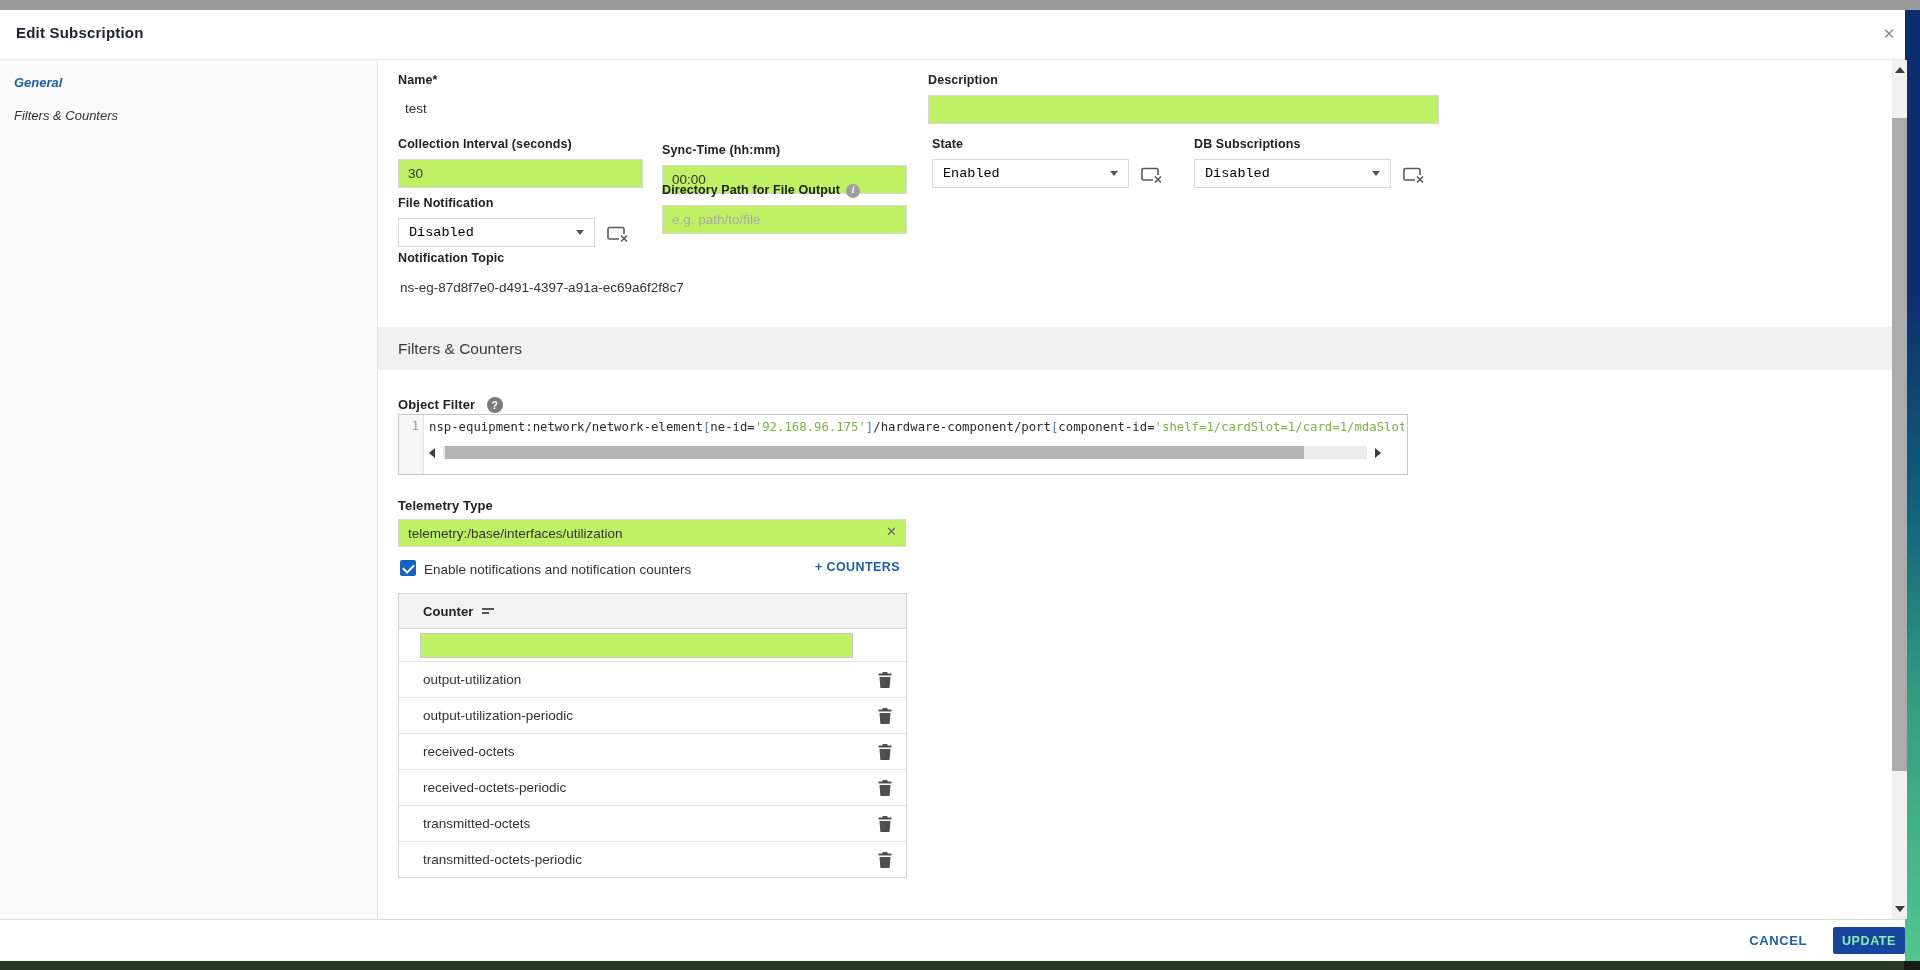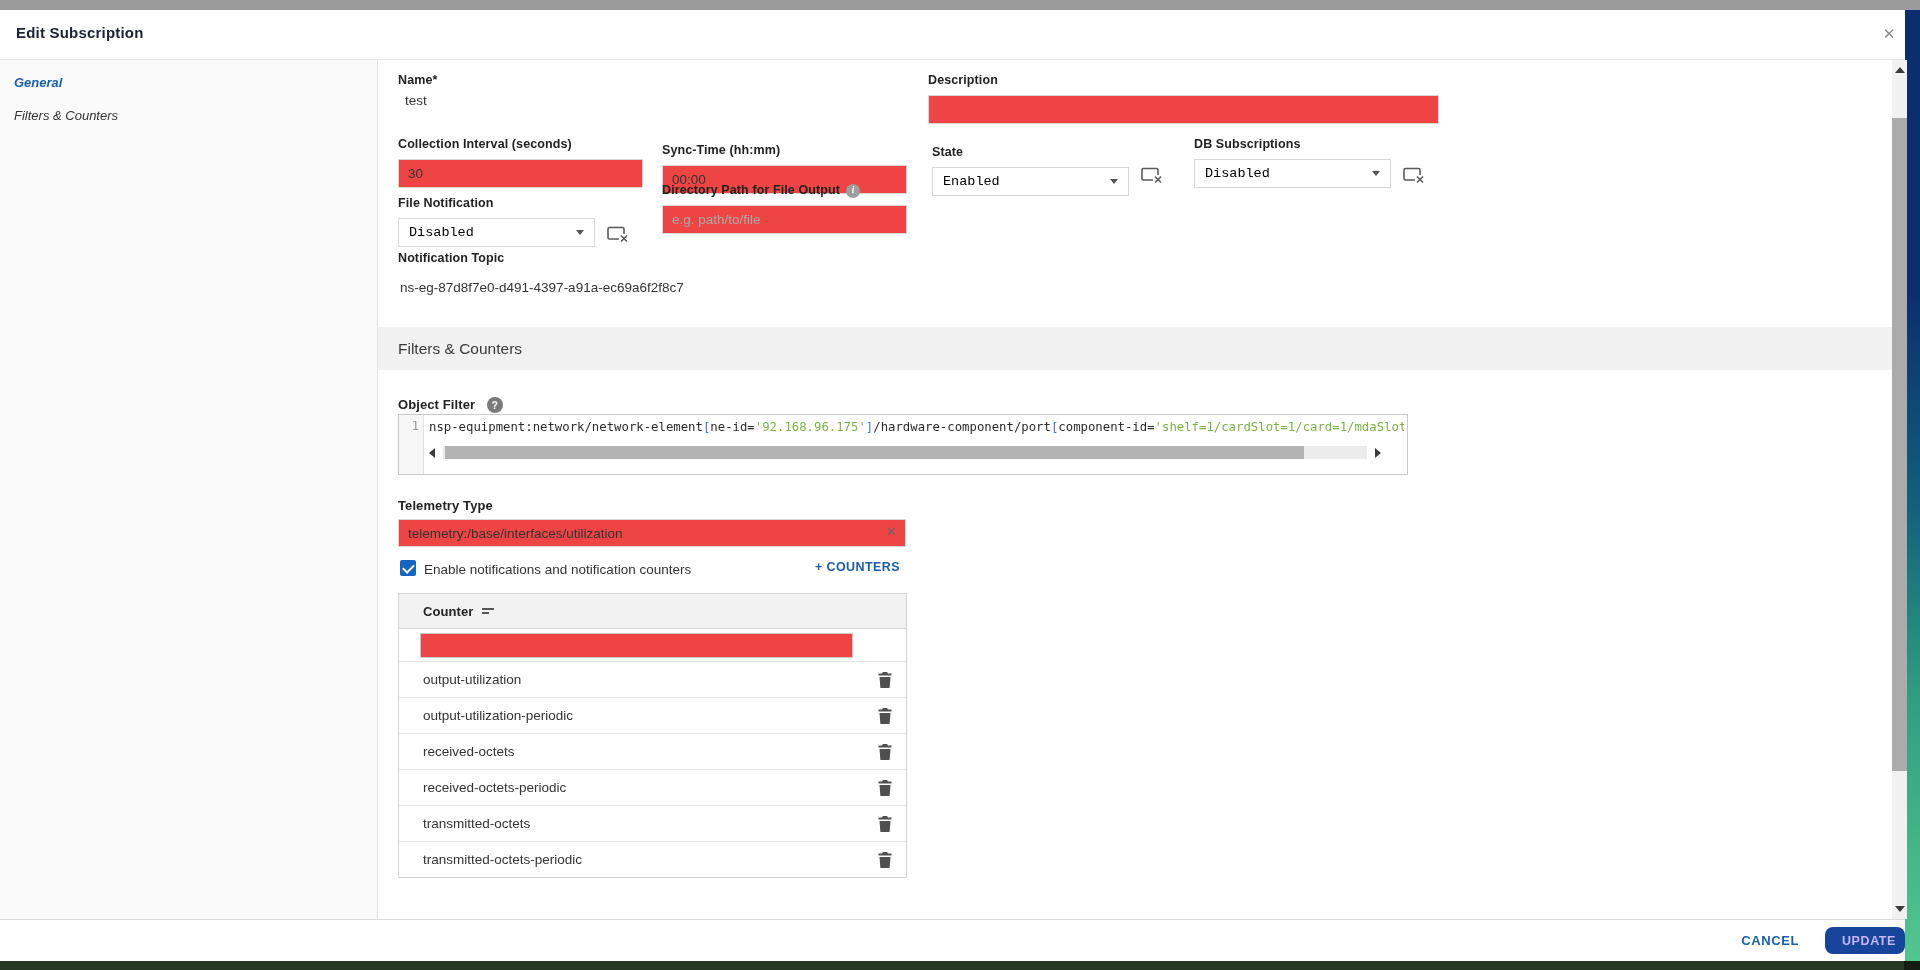--- a/index.html
+++ b/index.html
@@ -20,21 +20,21 @@
   .modal-title{left:16px;top:14px;font-size:15px;font-weight:bold;color:#1c2334;letter-spacing:.2px;}
   .close-x{left:1878px;top:13px;width:22px;height:22px;font-size:15px;color:#8a8a8a;
     display:flex;align-items:center;justify-content:center;cursor:pointer;}
   
   .sidebar{left:0;top:50px;width:377px;height:859px;background:#fafafa;border-right:1px solid #e4e4e4;}
   .side-item{left:14px;font-size:13px;color:#333;cursor:pointer;font-style:italic;}
   .side-item.active{color:#1a5fae;font-weight:bold;}
   
   .label{font-size:12.5px;font-weight:bold;color:#222;letter-spacing:.1px;line-height:15px;}
   .value-text{font-size:13.5px;color:#333;}
-  .tb{box-sizing:border-box;border:1px solid #d8d8d8;background:#ef4444;height:29px;width:100%;
+  .tb{box-sizing:border-box;border:1px solid #d8d8d8;background:#bef264;height:29px;width:100%;
     font-size:13.5px;color:#333;padding:0 9px;font-family:"Liberation Sans",sans-serif;outline:none;}
   .tb::placeholder{color:#aaa;}
   .field .tb,.field .selectbox{margin-top:7px;}
   .selectbox{box-sizing:border-box;border:1px solid #d8d8d8;background:#fff;height:29px;
     display:flex;align-items:center;justify-content:space-between;padding:0 10px;cursor:pointer;}
   .selectbox span{font-size:13.5px;color:#000000;font-family:Liberation Mono, monospace;}
   .caret-down{width:0;height:0;border-left:4.5px solid transparent;border-right:4.5px solid transparent;
     border-top:5px solid #555;}
   .clear-field{width:22px;height:17px;cursor:pointer;}
   .badge{display:inline-flex;align-items:center;justify-content:center;border-radius:50%;
@@ -84,23 +84,23 @@
   .filter-row .tb{width:433px;height:25px;border-color:#c9c9c9;}
   .trow{height:35px;border-bottom:1px solid #e7e7e7;display:flex;align-items:center;
     padding:0 14px 0 24px;justify-content:space-between;}
   .trow:last-child{border-bottom:none;}
   .trow span{font-size:13.5px;color:#333;}
   .trash{width:14px;height:16px;cursor:pointer;flex:none;}
   
   .footer{left:0;top:909px;width:1905px;height:42px;background:#fff;border-top:1px solid #dbdbdb;
     display:flex;align-items:center;justify-content:flex-end;box-sizing:border-box;}
   .cancel-btn{font-size:13px;font-weight:bold;color:#1a5fae;letter-spacing:.6px;margin-right:26px;cursor:pointer;}
-  .update-btn{width:72px;height:27px;background:#17459c;border-radius:8px;color:#c4b5fd;
+  .update-btn{width:72px;height:27px;background:#17459c;border-radius:2px;color:#86efac;
     font-size:12.5px;font-weight:bold;letter-spacing:.6px;display:flex;align-items:center;
-    justify-content:center;cursor:pointer;margin-right:0;padding-left:8px;}
+    justify-content:center;cursor:pointer;margin-right:0;}
   
   .vscroll{left:1892px;top:50px;width:15px;height:859px;background:#f1f1f1;}
   .varrow{position:absolute;left:0;width:15px;height:16px;display:flex;align-items:center;justify-content:center;cursor:pointer;}
   .tri-up{width:0;height:0;border-left:5px solid transparent;border-right:5px solid transparent;border-bottom:6px solid #3b3b3b;}
   .tri-down{width:0;height:0;border-left:5px solid transparent;border-right:5px solid transparent;border-top:6px solid #3b3b3b;}
   .vthumb{position:absolute;left:0;top:58px;width:15px;height:653px;background:#ababab;cursor:grab;}
 </style>
 </head>
 <body>
 
@@ -116,36 +116,36 @@
     <div class="abs close-x">✕</div>
   </div>
 
   <div class="abs sidebar">
     <div class="abs side-item active" style="top:15px;">General</div>
     <div class="abs side-item" style="top:48px;">Filters &amp; Counters</div>
   </div>
 
   <div class="abs field" style="left:398px;top:63px;width:245px;">
     <div class="label">Name*</div>
-    <div class="value-text" style="margin-top:5px;padding-left:7px;">test</div>
+    <div class="value-text" style="margin-top:13px;padding-left:7px;">test</div>
   </div>
   <div class="abs field" style="left:928px;top:63px;width:511px;">
     <div class="label">Description</div>
     <input class="tb" value="" style="">
   </div>
 
   <div class="abs field" style="left:398px;top:127px;width:245px;">
     <div class="label">Collection Interval (seconds)</div>
     <input class="tb" value="30" style="">
   </div>
   <div class="abs field" style="left:662px;top:127px;width:245px;margin-top:6px;">
     <div class="label">Sync-Time (hh:mm)</div>
     <input class="tb" value="00:00" style="">
   </div>
-  <div class="abs field" style="left:932px;top:135px;width:197px;">
+  <div class="abs field" style="left:932px;top:127px;width:197px;">
     <div class="label">State</div>
     <div class="selectbox">
       <span>Enabled</span>
       <span class="caret-down"></span>
     </div>
   </div>
   <div class="abs clear-field" style="left:1141px;top:157px;">
     <svg width="22" height="17" viewBox="0 0 22 17">
       <rect x="1" y="1.5" width="16" height="11.5" rx="1.5" fill="none" stroke="#5a5a5a" stroke-width="1.6"></rect>
       <rect x="12" y="8" width="10" height="9" fill="#fff"></rect>

